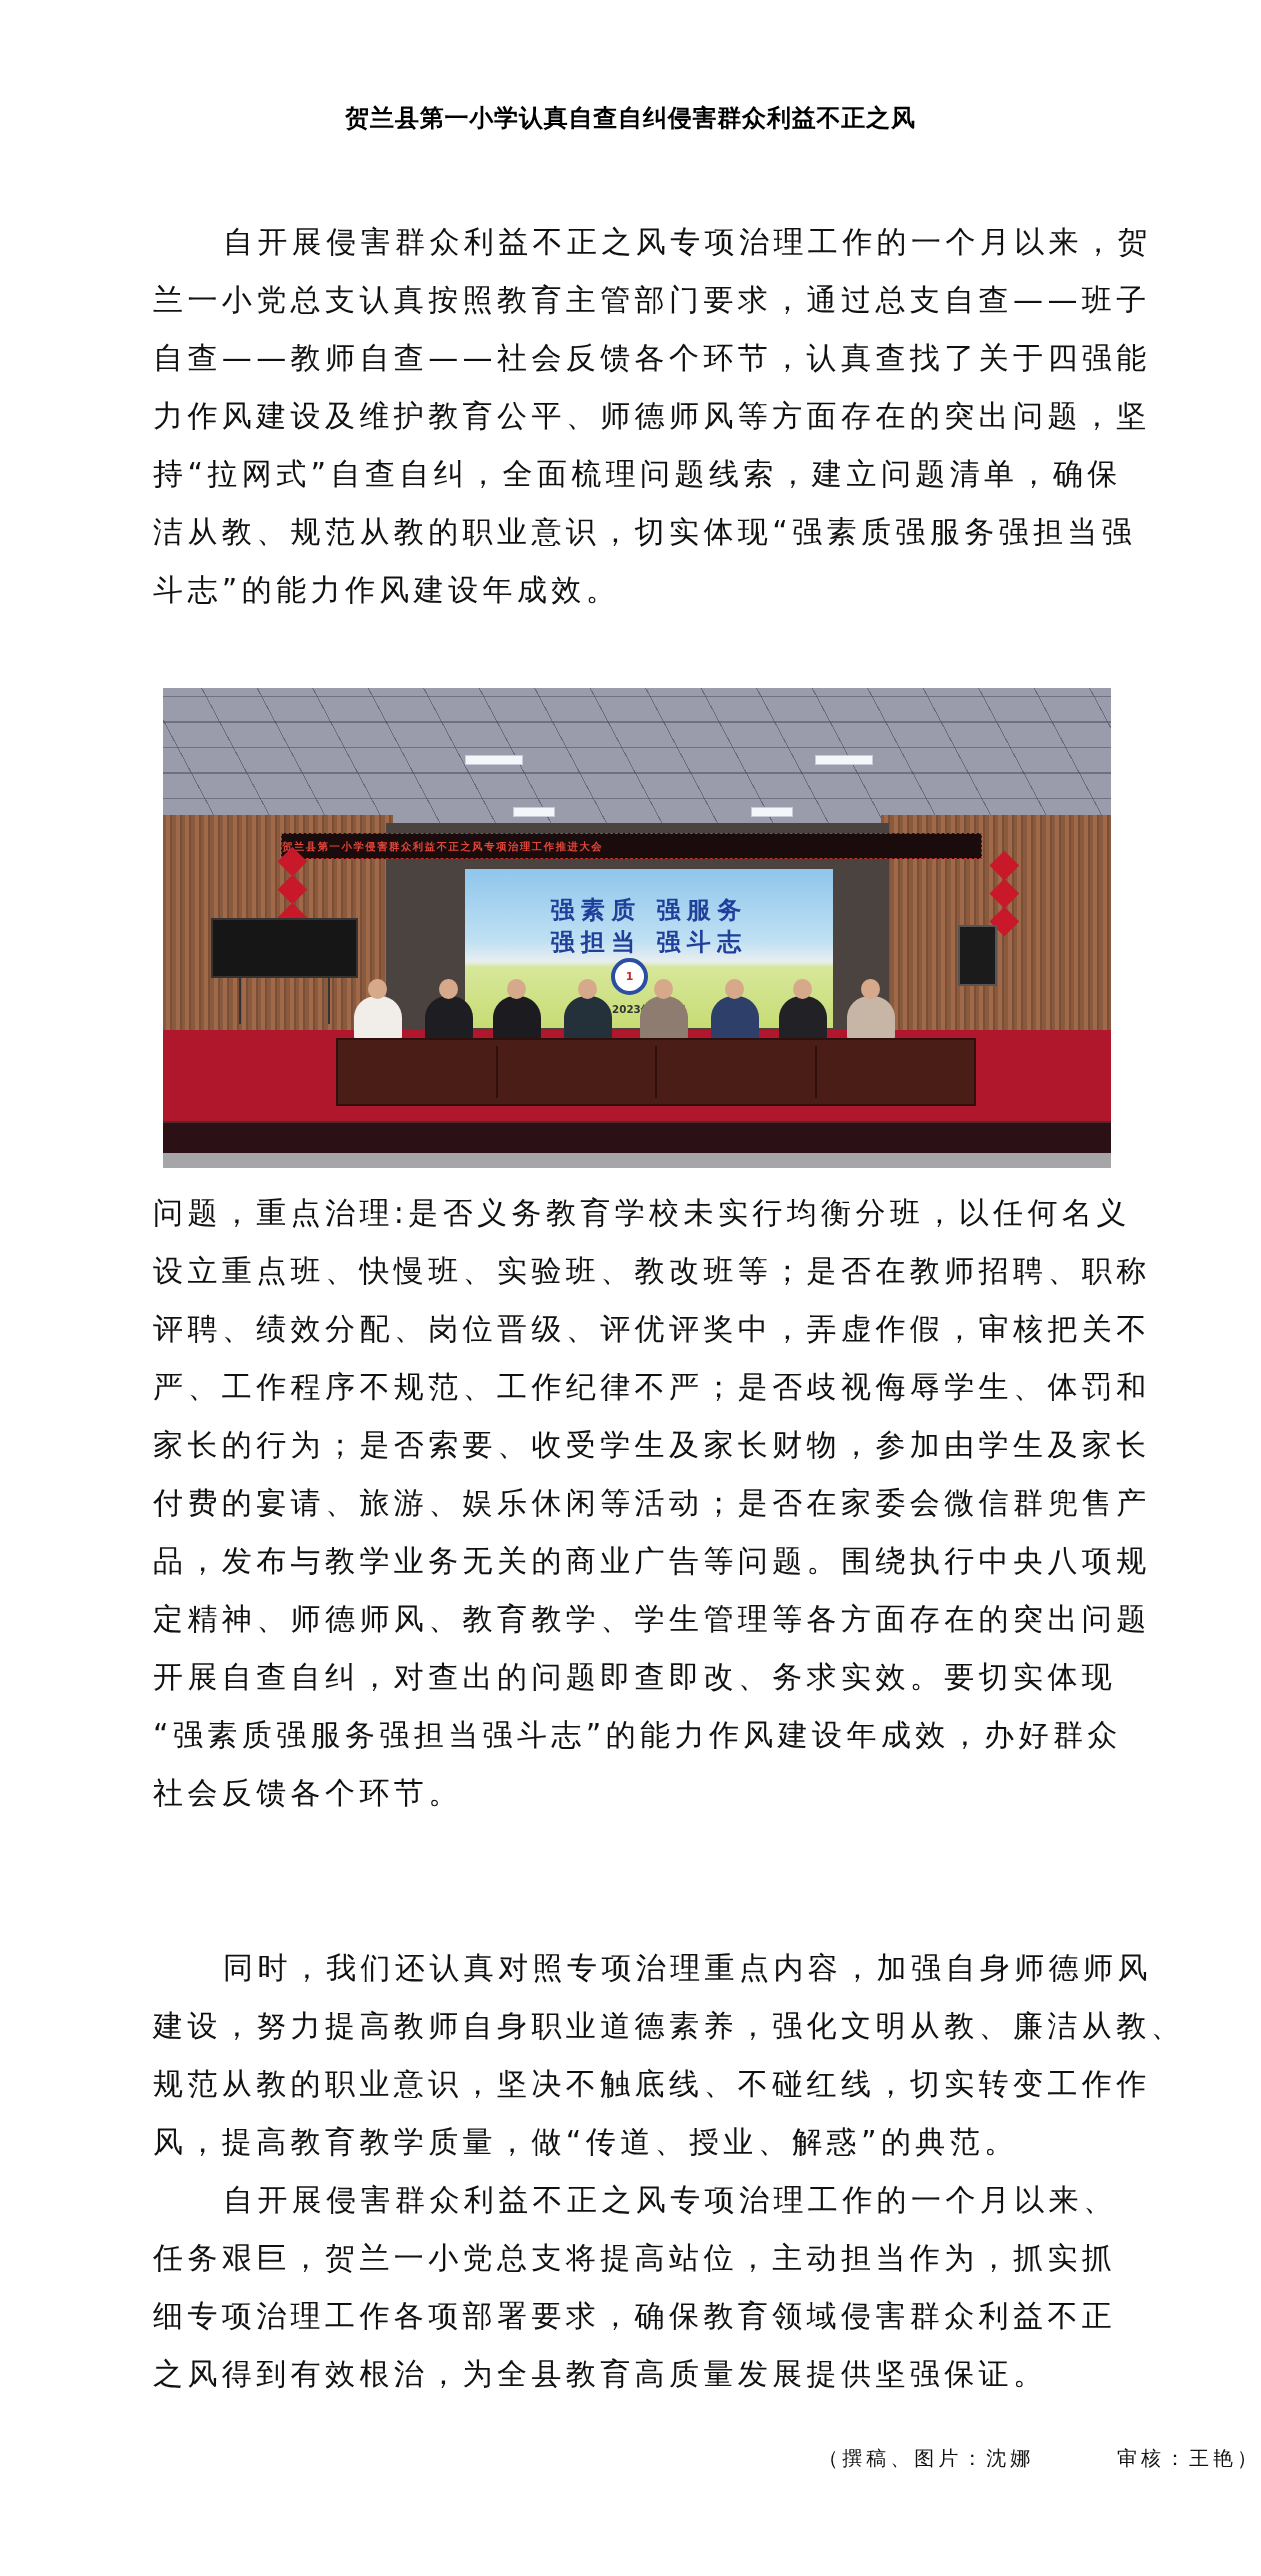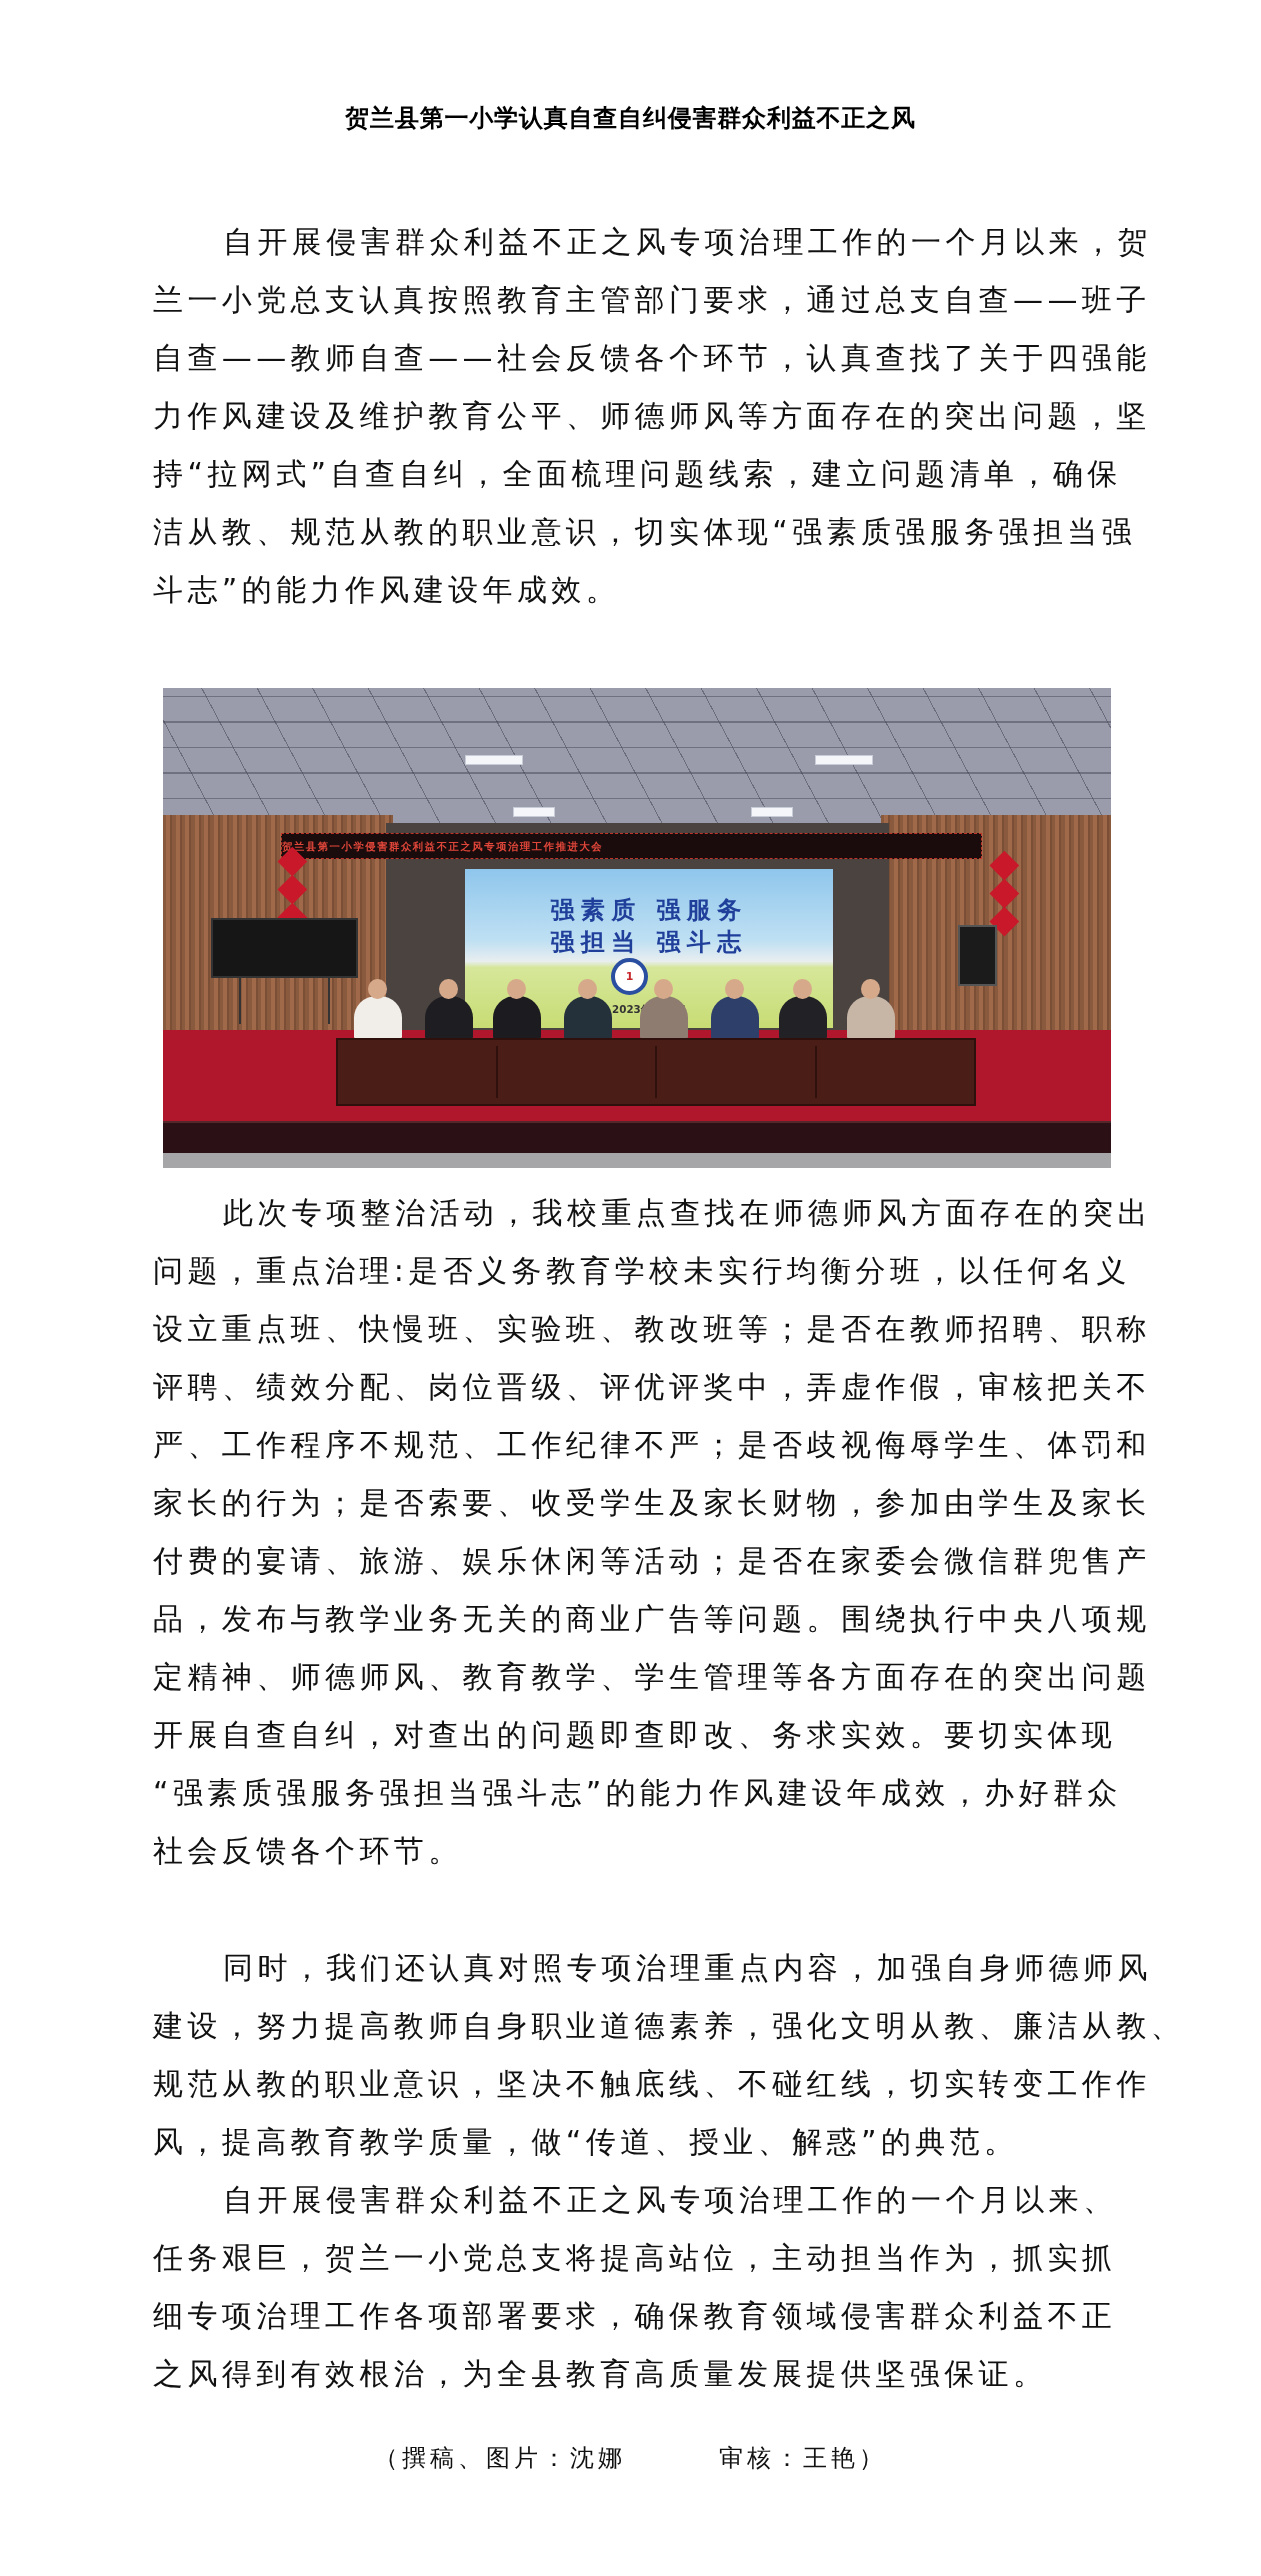--- a/index.html
+++ b/index.html
@@ -46,22 +46,22 @@
   .speaker { position: absolute; left: 795px; top: 237px; width: 35px; height: 57px; background: #1b1b1b; border: 2.4px solid #555; }
   .carpet { position: absolute; left: 0; top: 342px; width: 100%; height: 91px; background: #b0162c; }
   .table { position: absolute; left: 173px; top: 350px; width: 636px; height: 64px; background: #4a1d17;
            border: 2.4px solid #2f100c; display: flex; }
   .table .panel { flex: 1; border-right: 2.4px solid #2f100c; margin: 6.4px 0; }
   .person { position: absolute; top: 308px; width: 48px; height: 45px; border-radius: 22px 22px 4.8px 4.8px; }
   .person .head { position: absolute; left: 14.3px; top: -17.5px; width: 19px; height: 20.7px; border-radius: 50%; background: #d6a98a; }
   .stage { position: absolute; left: 0; top: 433px; width: 100%; height: 32px; background: #2b1115;
            border-top: 2.4px solid #54272a; }
   .floor { position: absolute; left: 0; top: 465px; width: 100%; height: 16px; background: #a6a5a8; }
-  .byline { position: absolute; left: 0; width: 1261px; top: 2434px; text-align: center;
-            font-size: 24px; line-height: 48px; letter-spacing: 4px; color: #111;
+  .byline { position: absolute; left: 0; width: 1261px; top: 2434px; text-align: right;
+            font-size: 20px; line-height: 48px; letter-spacing: 4px; color: #111;
             font-family: "DejaVu Sans", "Liberation Sans", sans-serif; white-space: pre; }
 </style>
 </head>
 <body>
 
 <div class="title">贺兰县第一小学认真自查自纠侵害群众利益不正之风</div>
 
 <div class="para" style="top:213px;">
   <span class="line indent">自开展侵害群众利益不正之风专项治理工作的一个月以来，贺</span>
   <span class="line">兰一小党总支认真按照教育主管部门要求，通过总支自查——班子</span>
@@ -128,21 +128,20 @@
     <div class="panel"></div>
       <div class="panel"></div>
       <div class="panel"></div>
       <div class="panel" style="border-right:none;"></div>
   </div>
   <div class="stage"></div>
   <div class="floor"></div>
 </div>
 
 <div class="para" style="top:1184px;">
-  <span class="line indent">此次专项整治活动，我校重点查找在师德师风方面存在的突出</span>
   <span class="line">问题，重点治理:是否义务教育学校未实行均衡分班，以任何名义</span>
   <span class="line">设立重点班、快慢班、实验班、教改班等；是否在教师招聘、职称</span>
   <span class="line">评聘、绩效分配、岗位晋级、评优评奖中，弄虚作假，审核把关不</span>
   <span class="line">严、工作程序不规范、工作纪律不严；是否歧视侮辱学生、体罚和</span>
   <span class="line">家长的行为；是否索要、收受学生及家长财物，参加由学生及家长</span>
   <span class="line">付费的宴请、旅游、娱乐休闲等活动；是否在家委会微信群兜售产</span>
   <span class="line">品，发布与教学业务无关的商业广告等问题。围绕执行中央八项规</span>
   <span class="line">定精神、师德师风、教育教学、学生管理等各方面存在的突出问题</span>
   <span class="line">开展自查自纠，对查出的问题即查即改、务求实效。要切实体现</span>
   <span class="line">“强素质强服务强担当强斗志”的能力作风建设年成效，办好群众</span>

